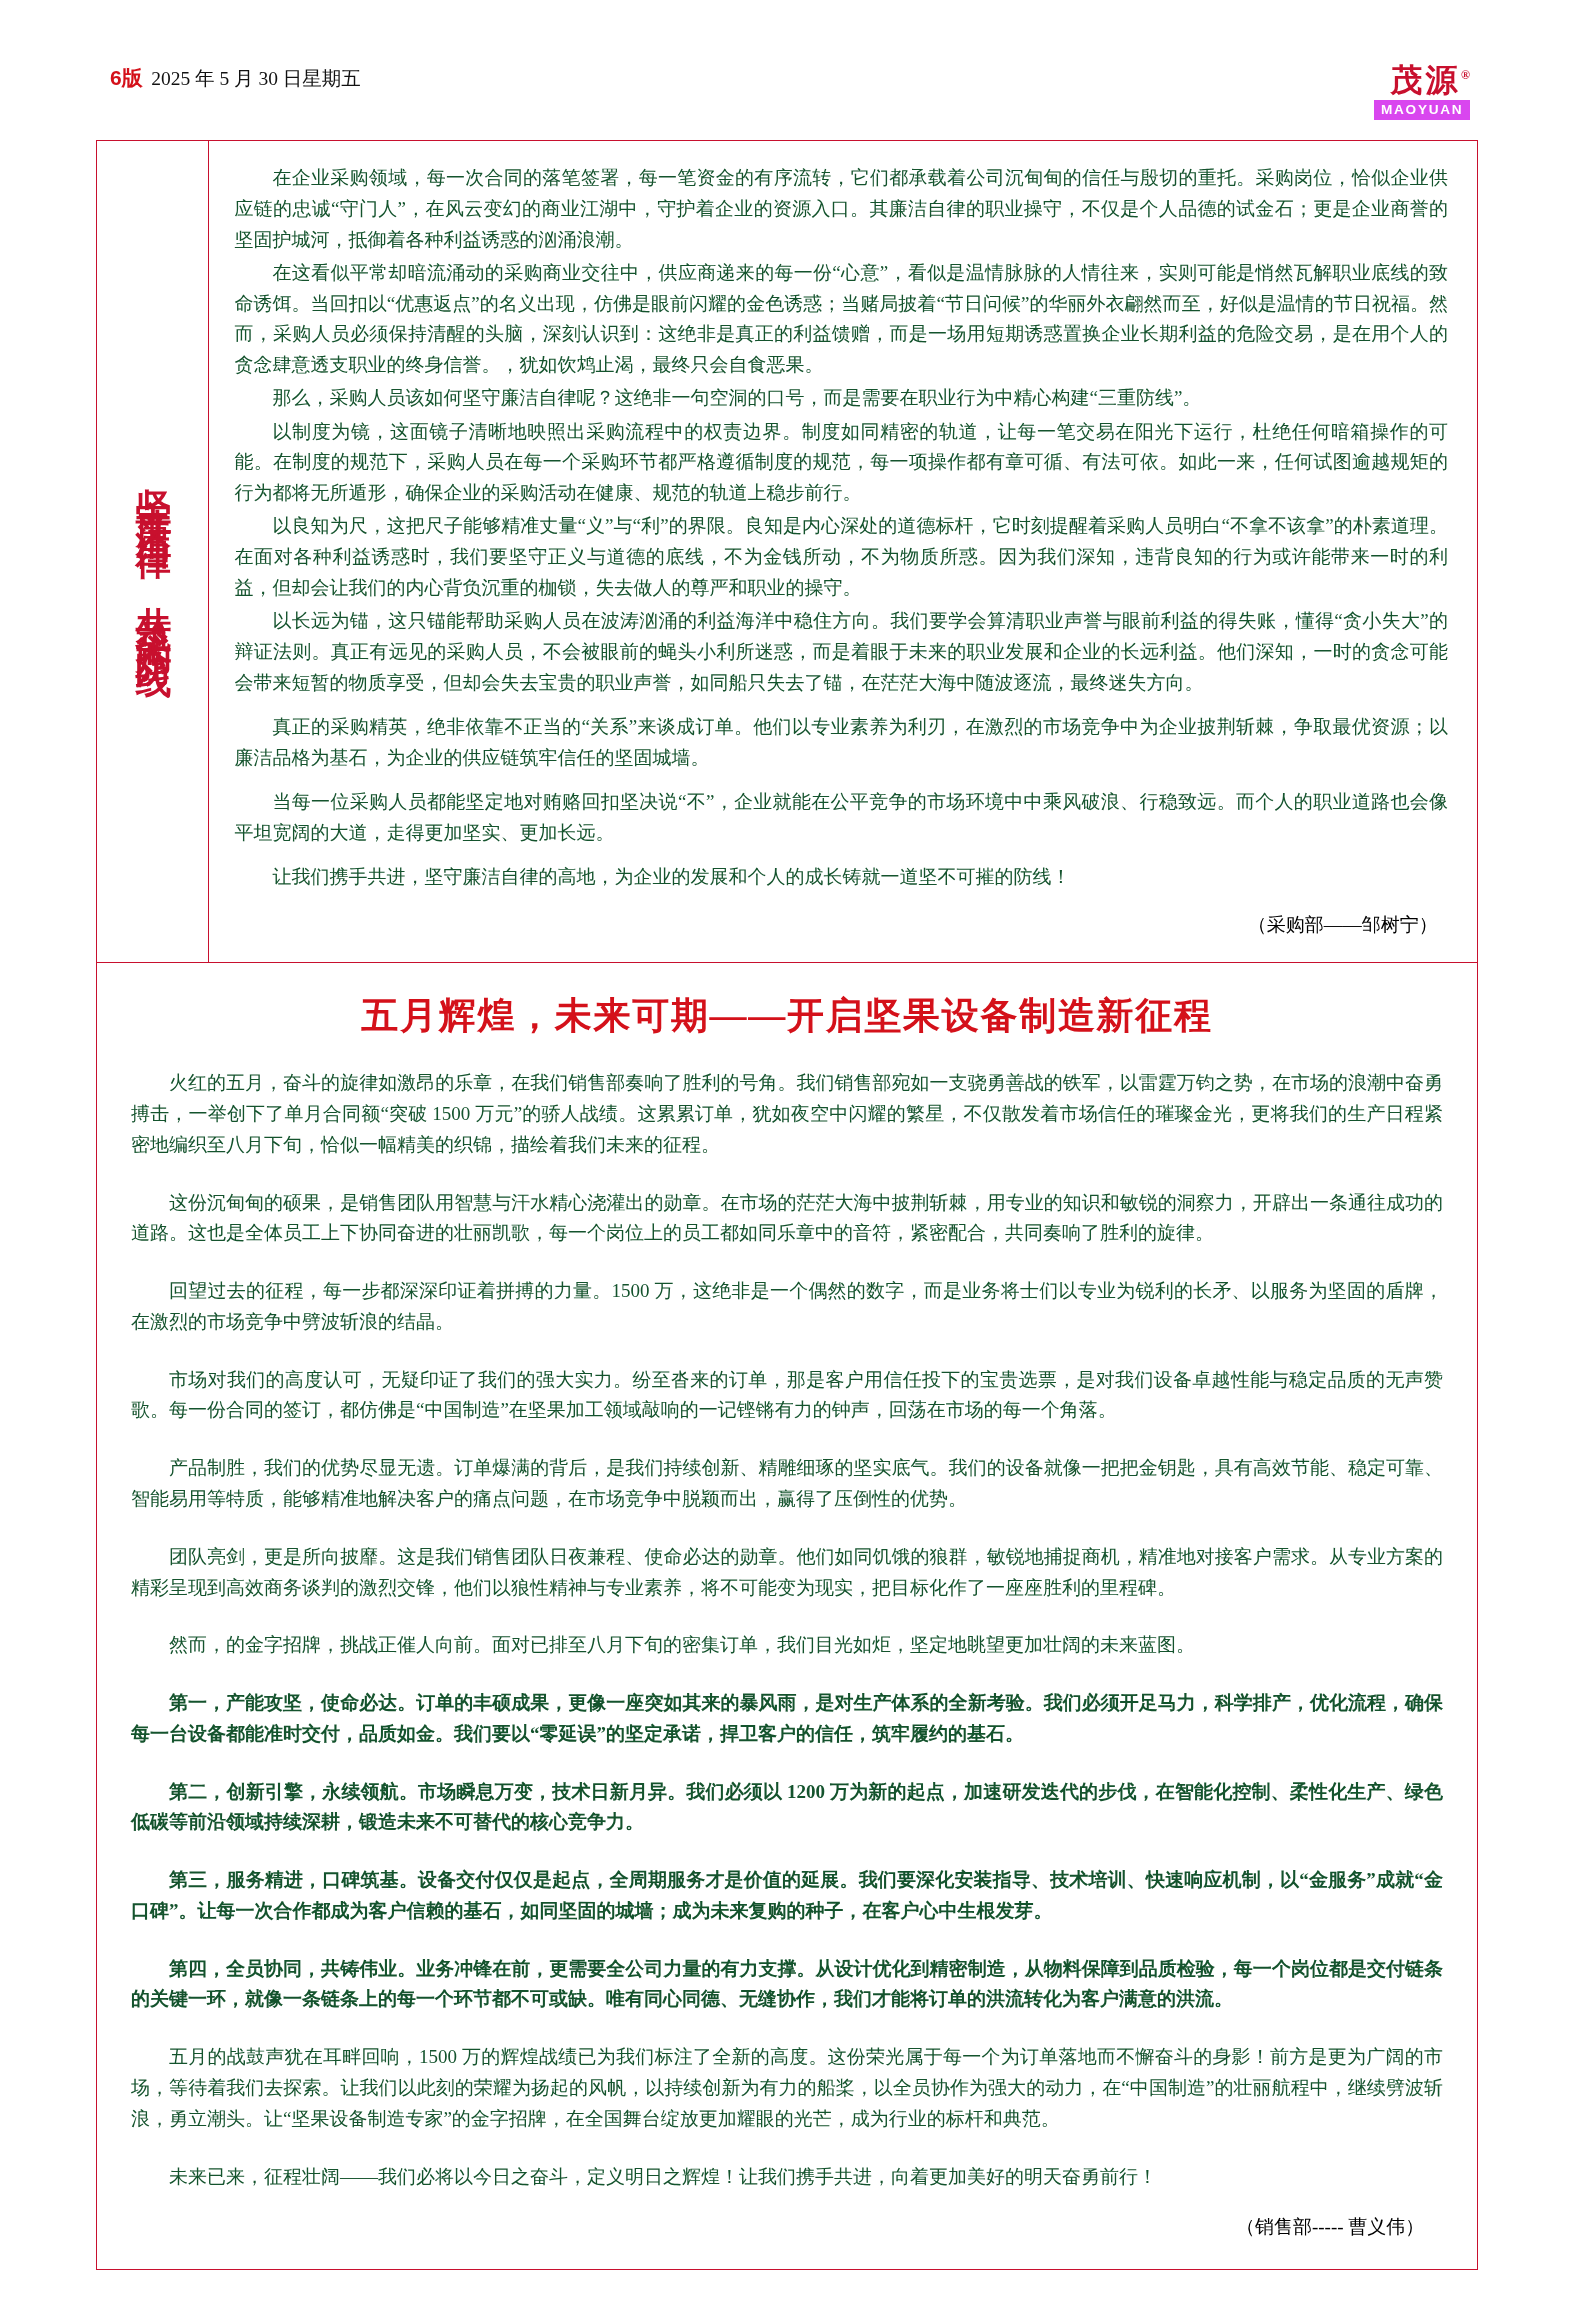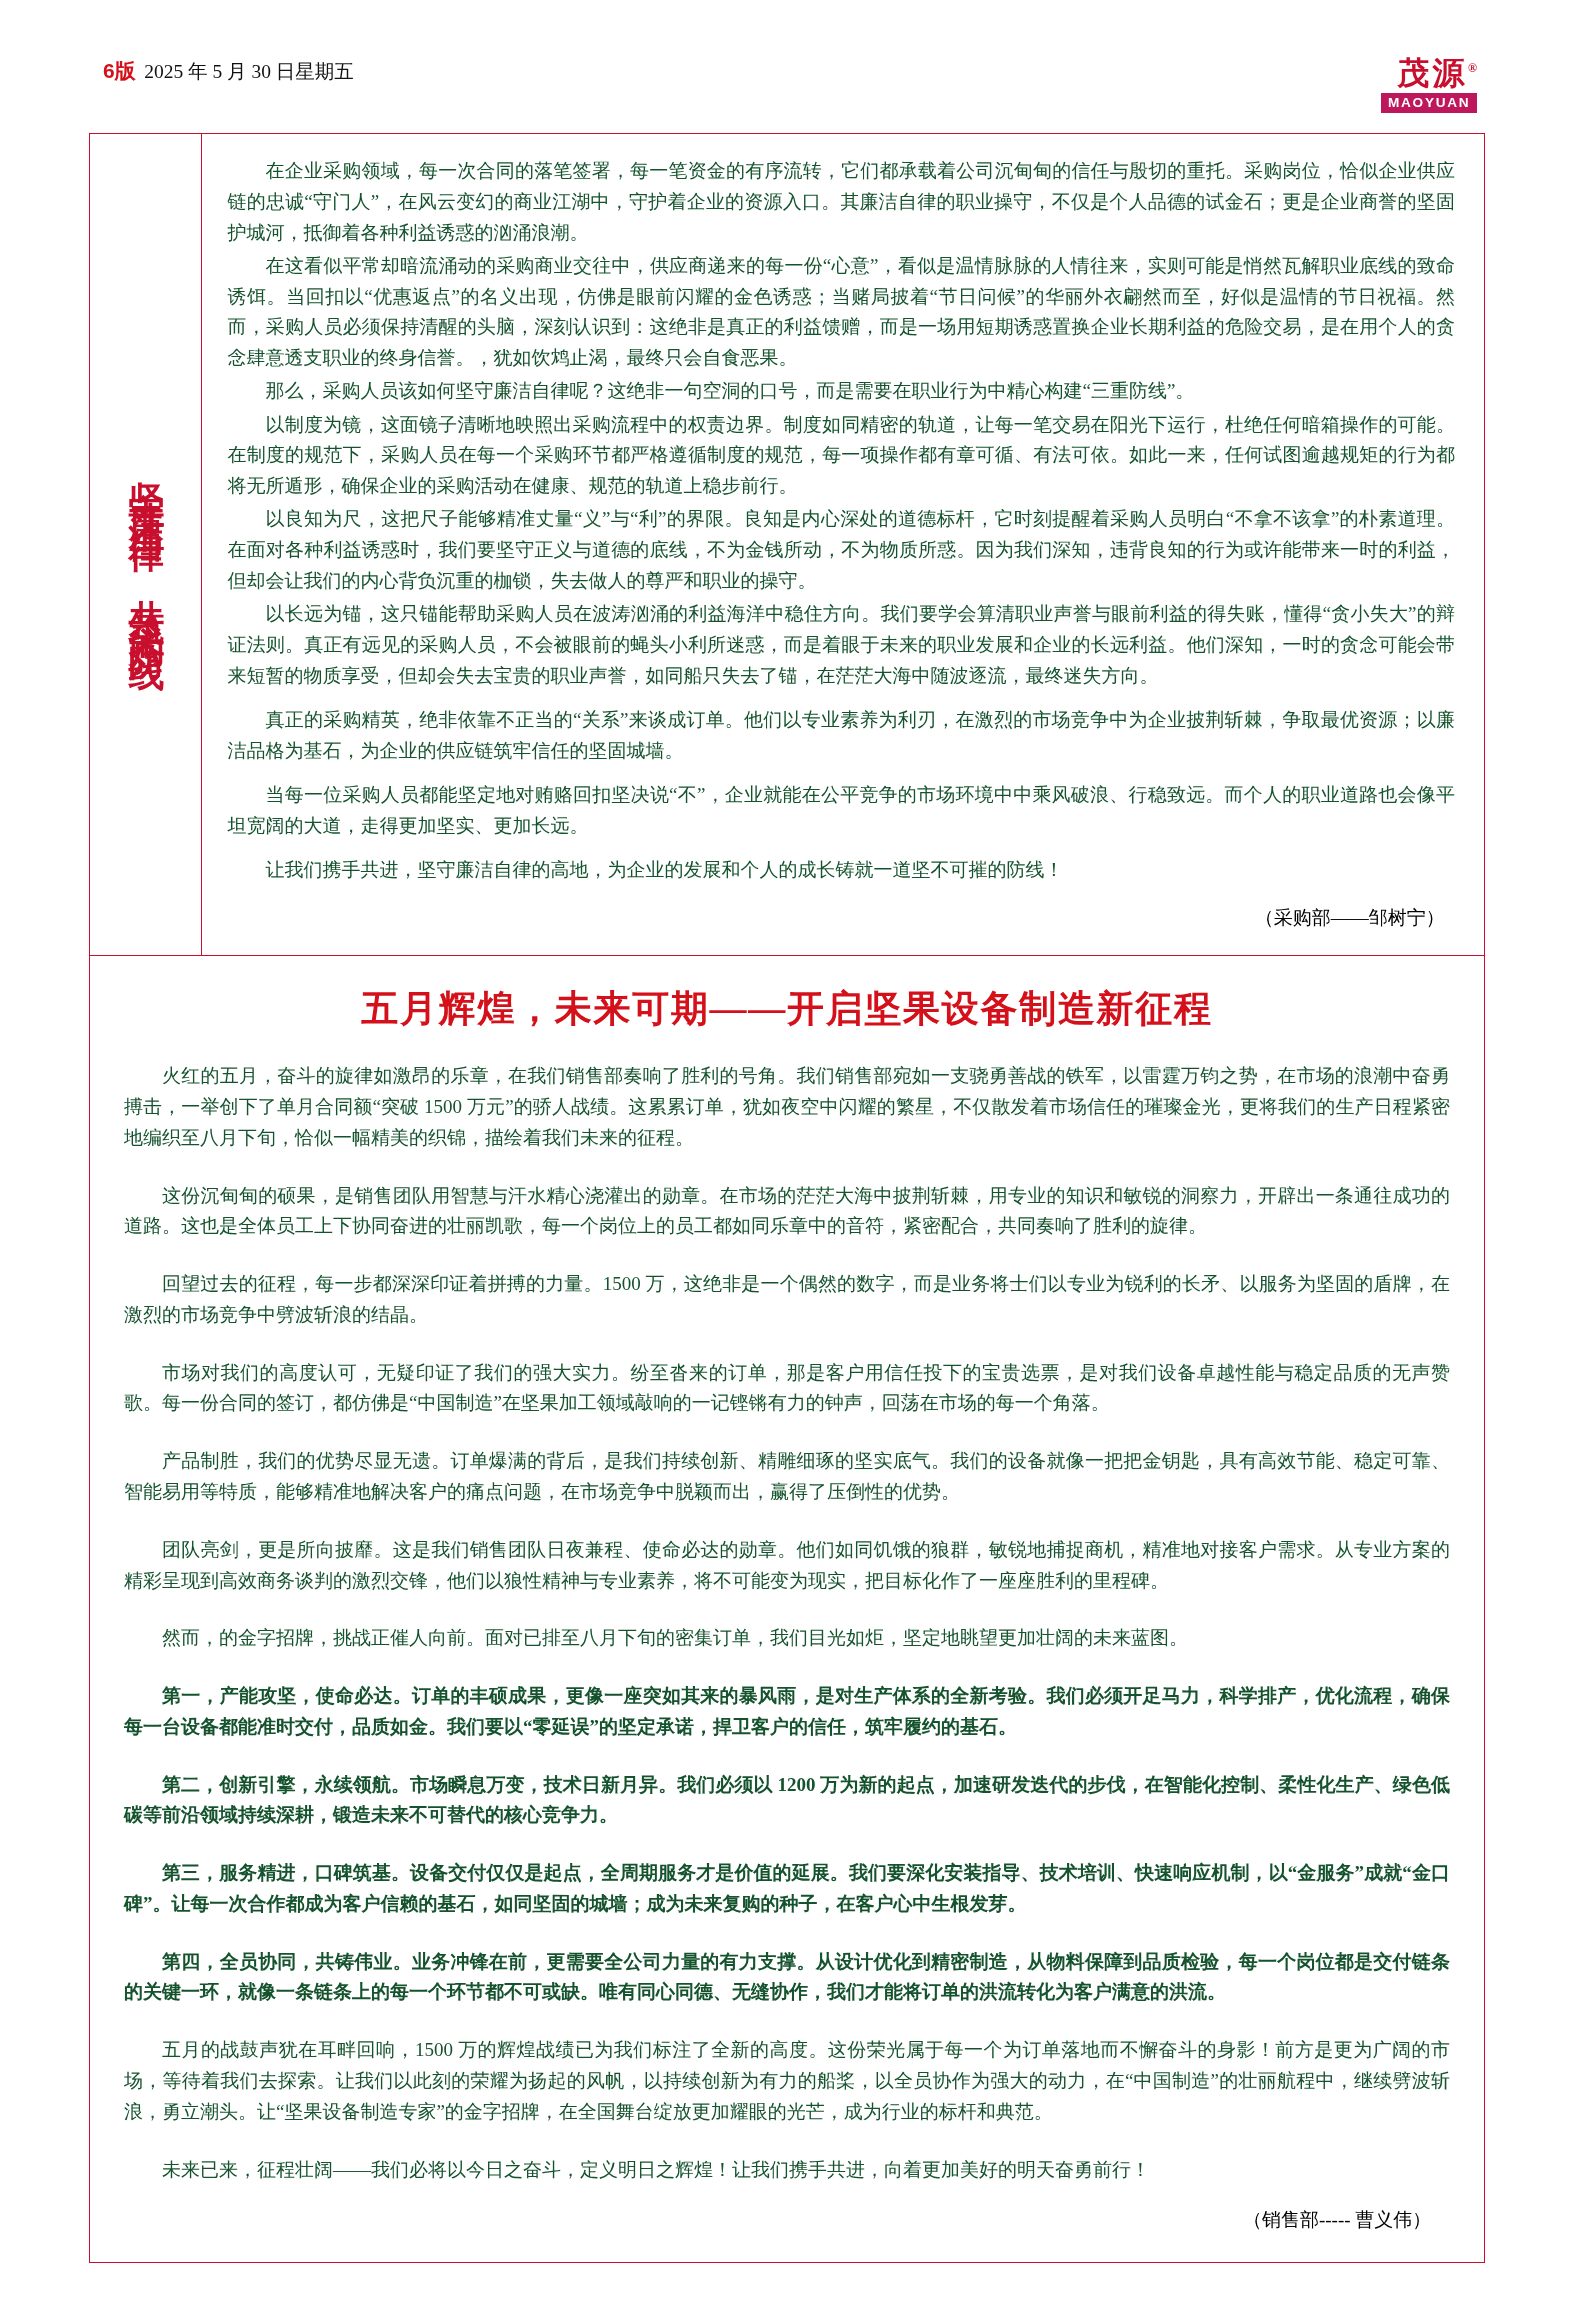--- a/index.html
+++ b/index.html
@@ -10,21 +10,21 @@
   body {
     width: 1574px;
     font-family: "Liberation Serif", "DejaVu Serif", serif;
     color: #000;
   }
   .page {
     width: 1574px;
     min-height: 2319px;
     position: relative;
     box-sizing: border-box;
-    padding: 8px;
+    padding: 15px;
     background: #fff;
     border-radius: 31px;
   }
 
   
   .masthead {
     display: flex;
     align-items: flex-start;
     justify-content: space-between;
     padding: 49px 89px 0 95px;
@@ -58,21 +58,21 @@
     letter-spacing: 3.4px;
     font-family: "Liberation Serif", serif;
   }
   .logo-mark sup {
     font-size: 12px;
     vertical-align: super;
     letter-spacing: 0;
   }
   .logo-band {
     margin-top: 4.2px;
-    background: #be185d;
+    background: #d946ef;
     color: #fff;
     font-family: "Liberation Sans", sans-serif;
     font-size: 13.6px;
     letter-spacing: 1.7px;
     padding: 2.5px 6.8px 3.4px 6.8px;
     text-align: center;
     font-weight: bold;
   }
 
   

